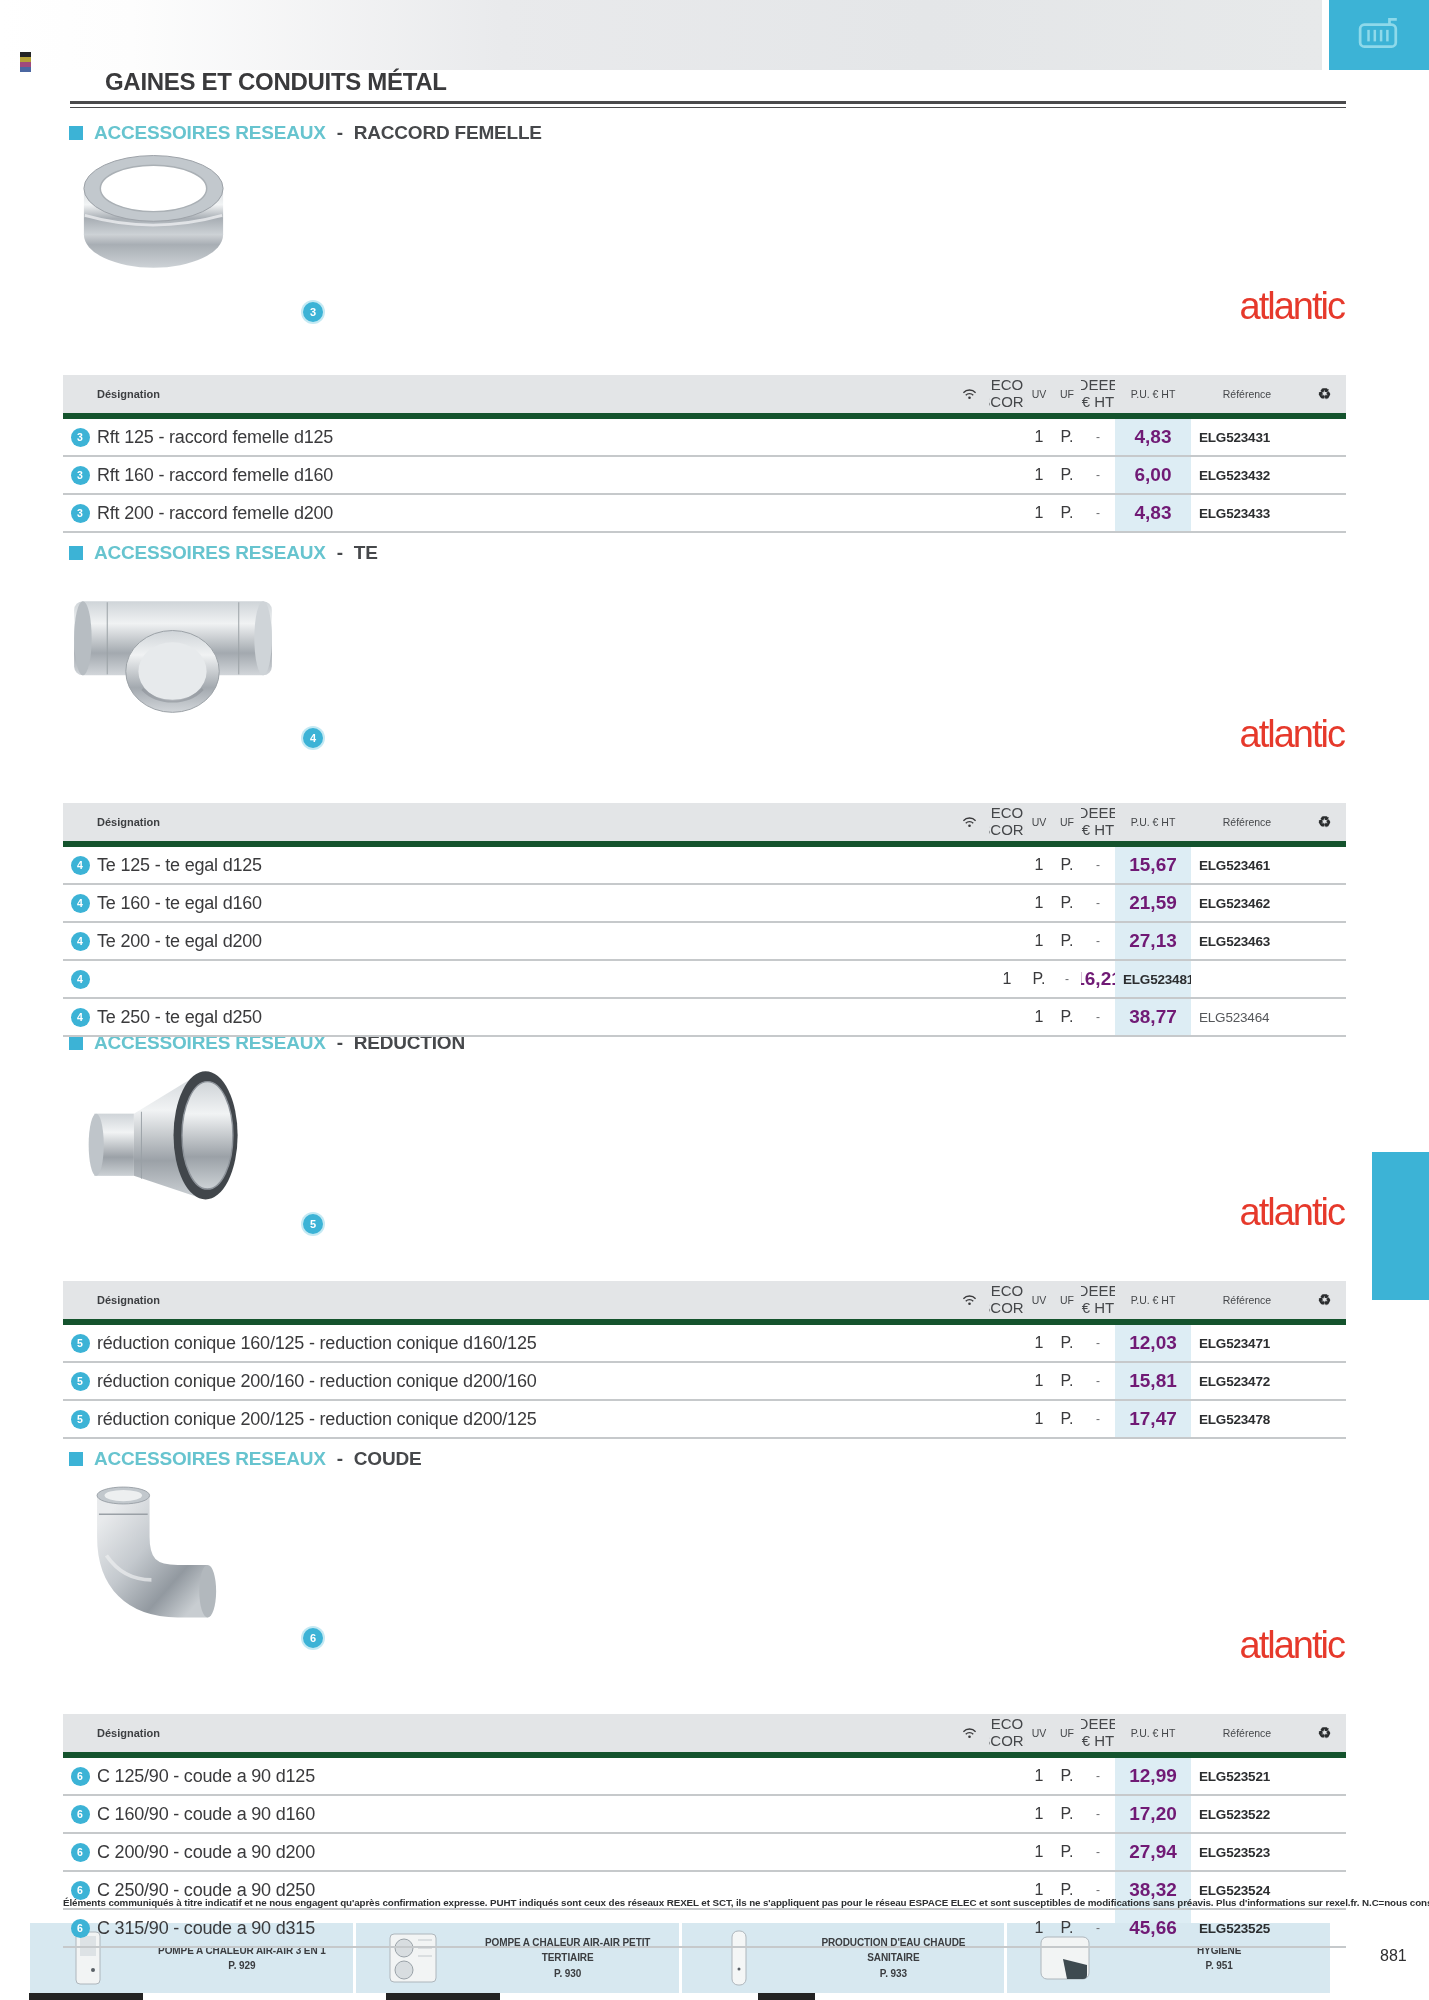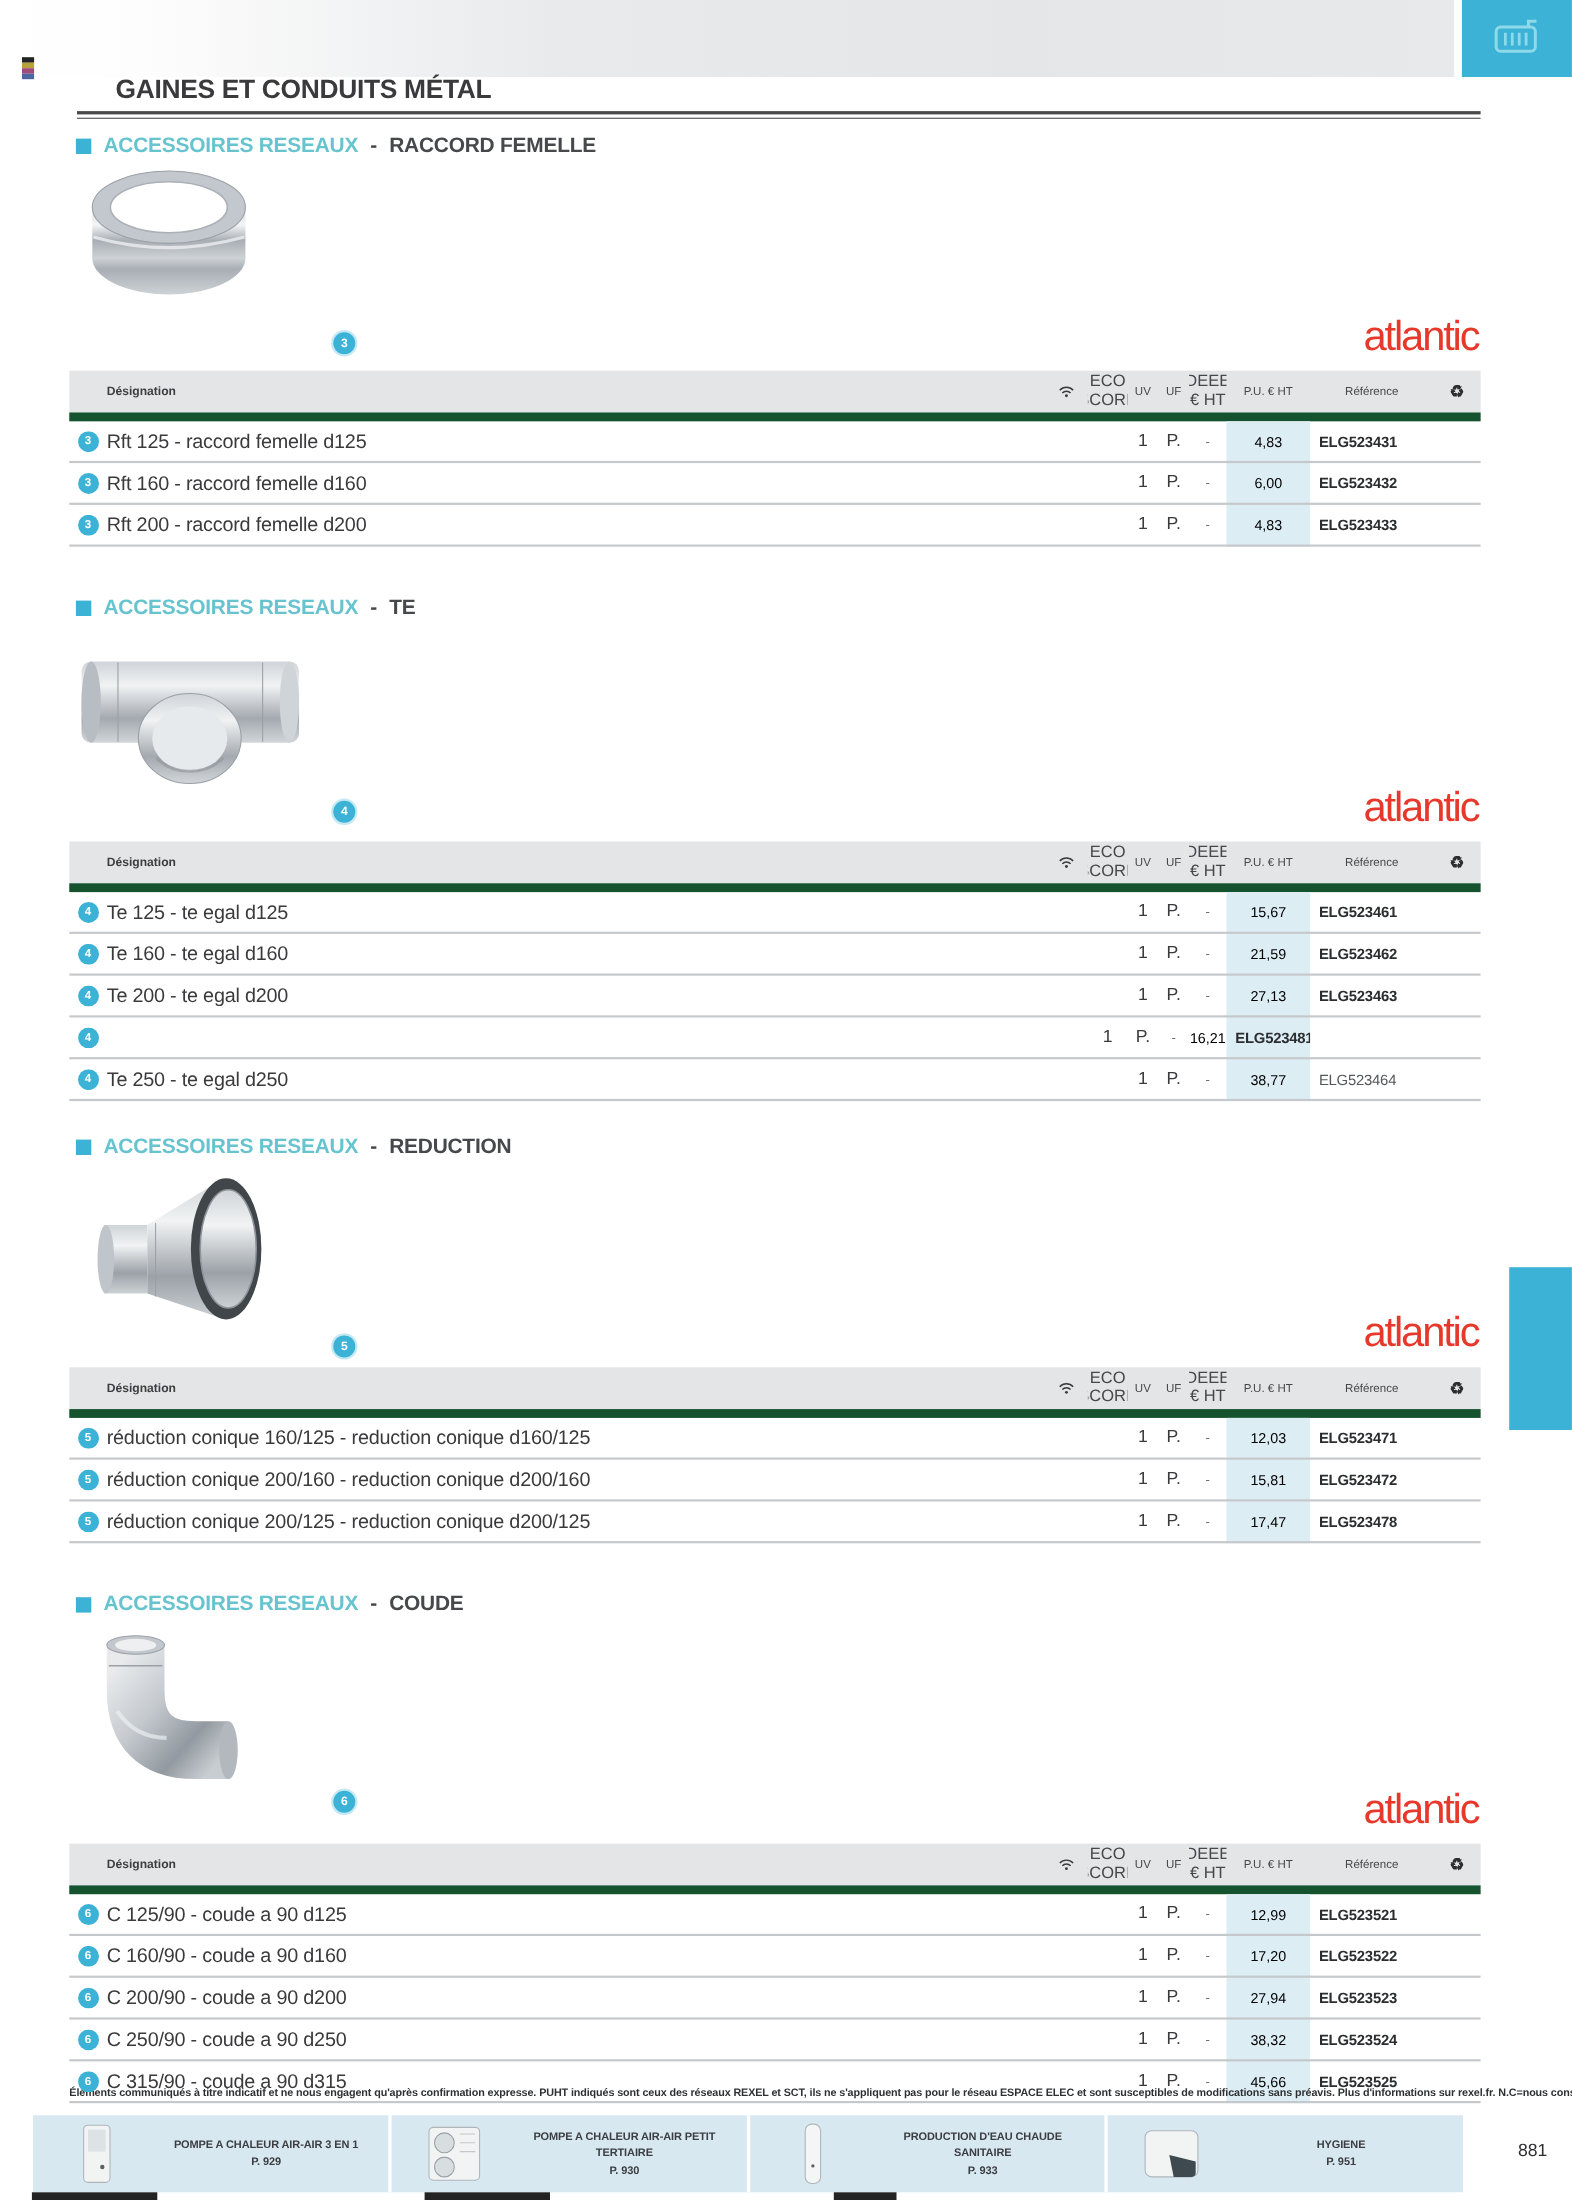--- a/index.html
+++ b/index.html
@@ -31,34 +31,34 @@
   .fig-badge{position:absolute;width:20px;height:20px;border-radius:50%;background:#3cb3d6;
              color:#fff;font-size:11px;font-weight:700;display:flex;align-items:center;
              justify-content:center;box-shadow:0 0 0 2px #c4e9f3;}
   .brand-logo{position:absolute;right:2px;font-size:38px;font-weight:400;color:#e6392b;
               letter-spacing:-2px;line-height:1;}
 
   
   .ptable{position:absolute;left:0;width:1283px;}
   .trow{display:grid;grid-template-columns:34px 1fr 40px 36px 28px 28px 34px 76px 112px 43px;
         align-items:center;}
-  .thead{height:38px;background:#e3e5e7;border-bottom:8px solid #14532d;font-size:10.5px;color:#45474a;}
+  .thead{height:38px;background:#e3e5e7;border-bottom:6px solid #14532d;font-size:10.5px;color:#45474a;margin-top:38px;}
   .thead .desig-h{font-size:11px;font-weight:600;color:#3c3e41;}
   .cell{overflow:hidden;white-space:nowrap;}
   .center{text-align:center;display:flex;align-items:center;justify-content:center;}
   .two{flex-direction:column;font-size:15px;line-height:1.12;}
   .tbody{position:relative;}
   .price-strip{position:absolute;right:155px;width:76px;top:0;bottom:0;background:#ddedf4;z-index:0;}
   .tdata{height:36px;border-bottom:2px solid #c6c9cb;position:relative;z-index:1;background:transparent;}
   .badge-col{display:flex;align-items:center;justify-content:center;}
   .badge.sm{width:19px;height:19px;border-radius:50%;background:#3cb3d6;color:#fff;font-size:10.5px;
             font-weight:700;display:inline-flex;align-items:center;justify-content:center;}
   .desig{font-size:18px;color:#3a3a3c;letter-spacing:-0.2px;padding-right:8px;}
   .muted{color:#6a6c6f;font-size:12px;}
-  .price{font-weight:400;font-size:13px;color:#000000;}
+  .price{font-weight:700;font-size:19px;color:#701a75;}
   .ref{font-weight:700;font-size:13.5px;color:#2b2d2f;padding-left:8px;letter-spacing:-0.2px;}
   .ref-normal{font-weight:400;color:#55575a;}
   .recycle{font-size:15px;color:#2b2d2f;font-weight:700;}
 
   
   .side-tab{position:absolute;left:1372px;top:1152px;width:57px;height:148px;background:#3cb3d6;}
 
   
   .disclaimer{position:absolute;left:63px;top:1897px;width:1300px;font-size:9.8px;font-weight:600;
               color:#2e3032;letter-spacing:-0.1px;white-space:nowrap;}

